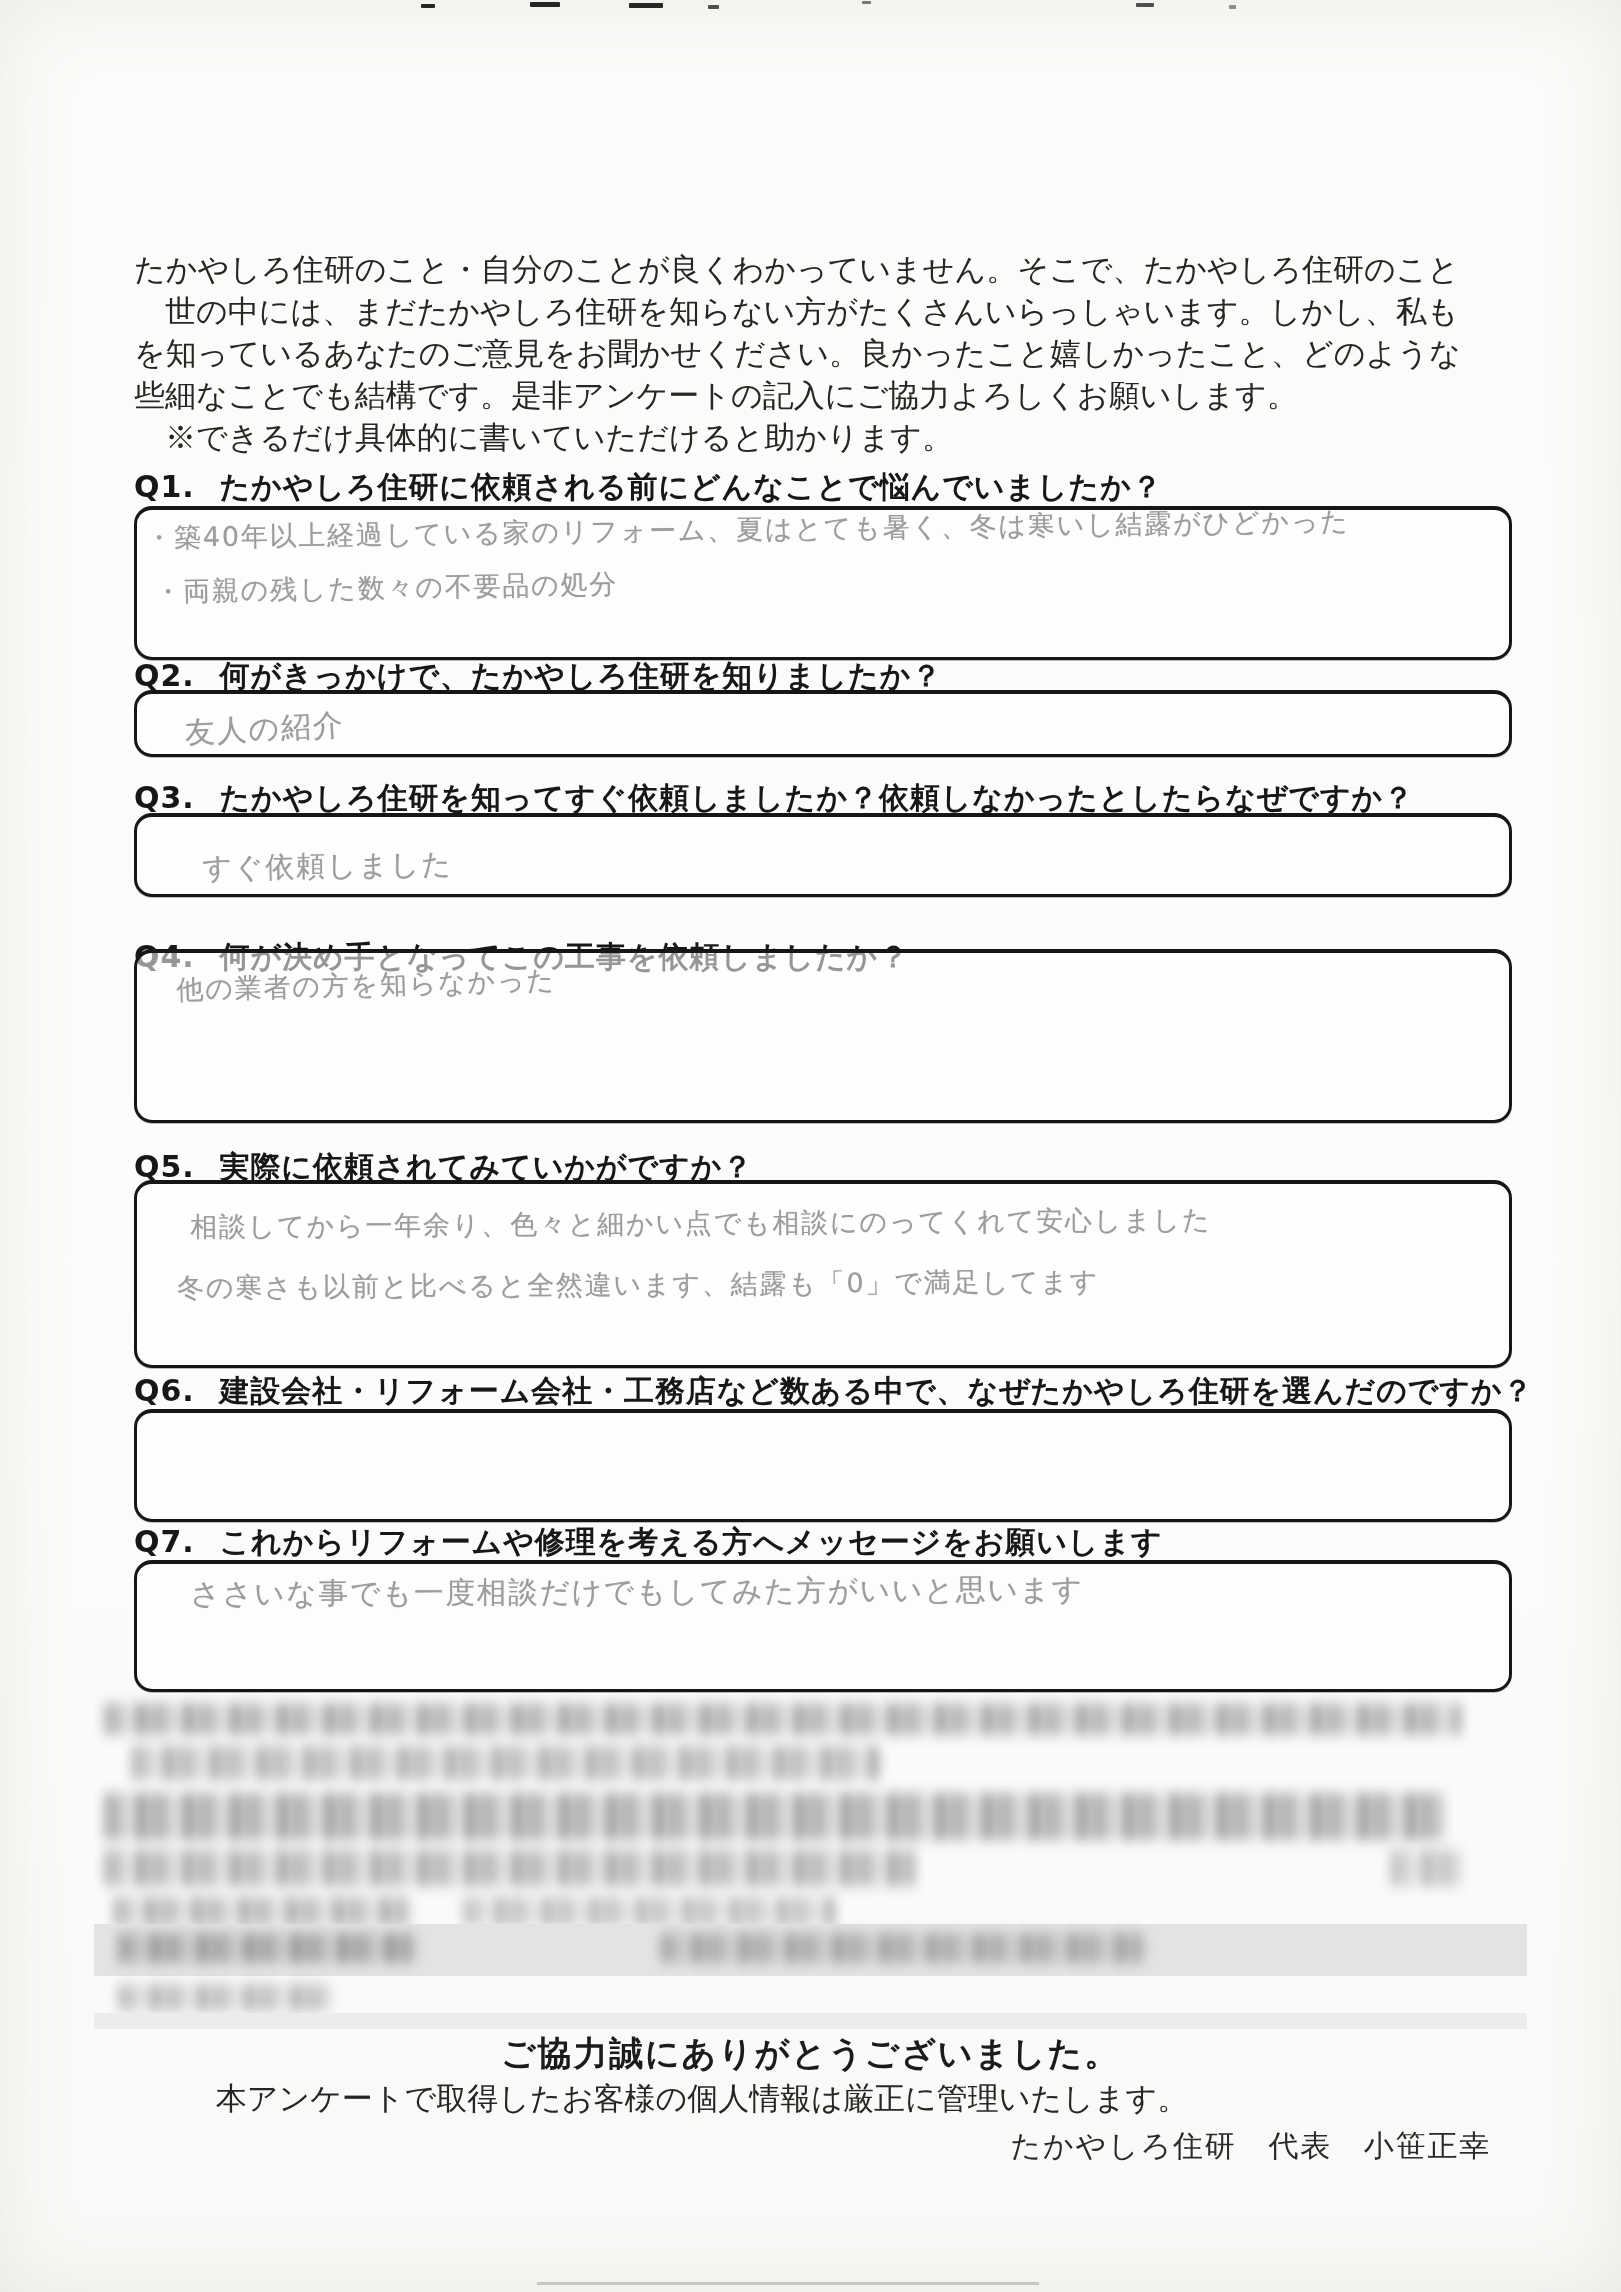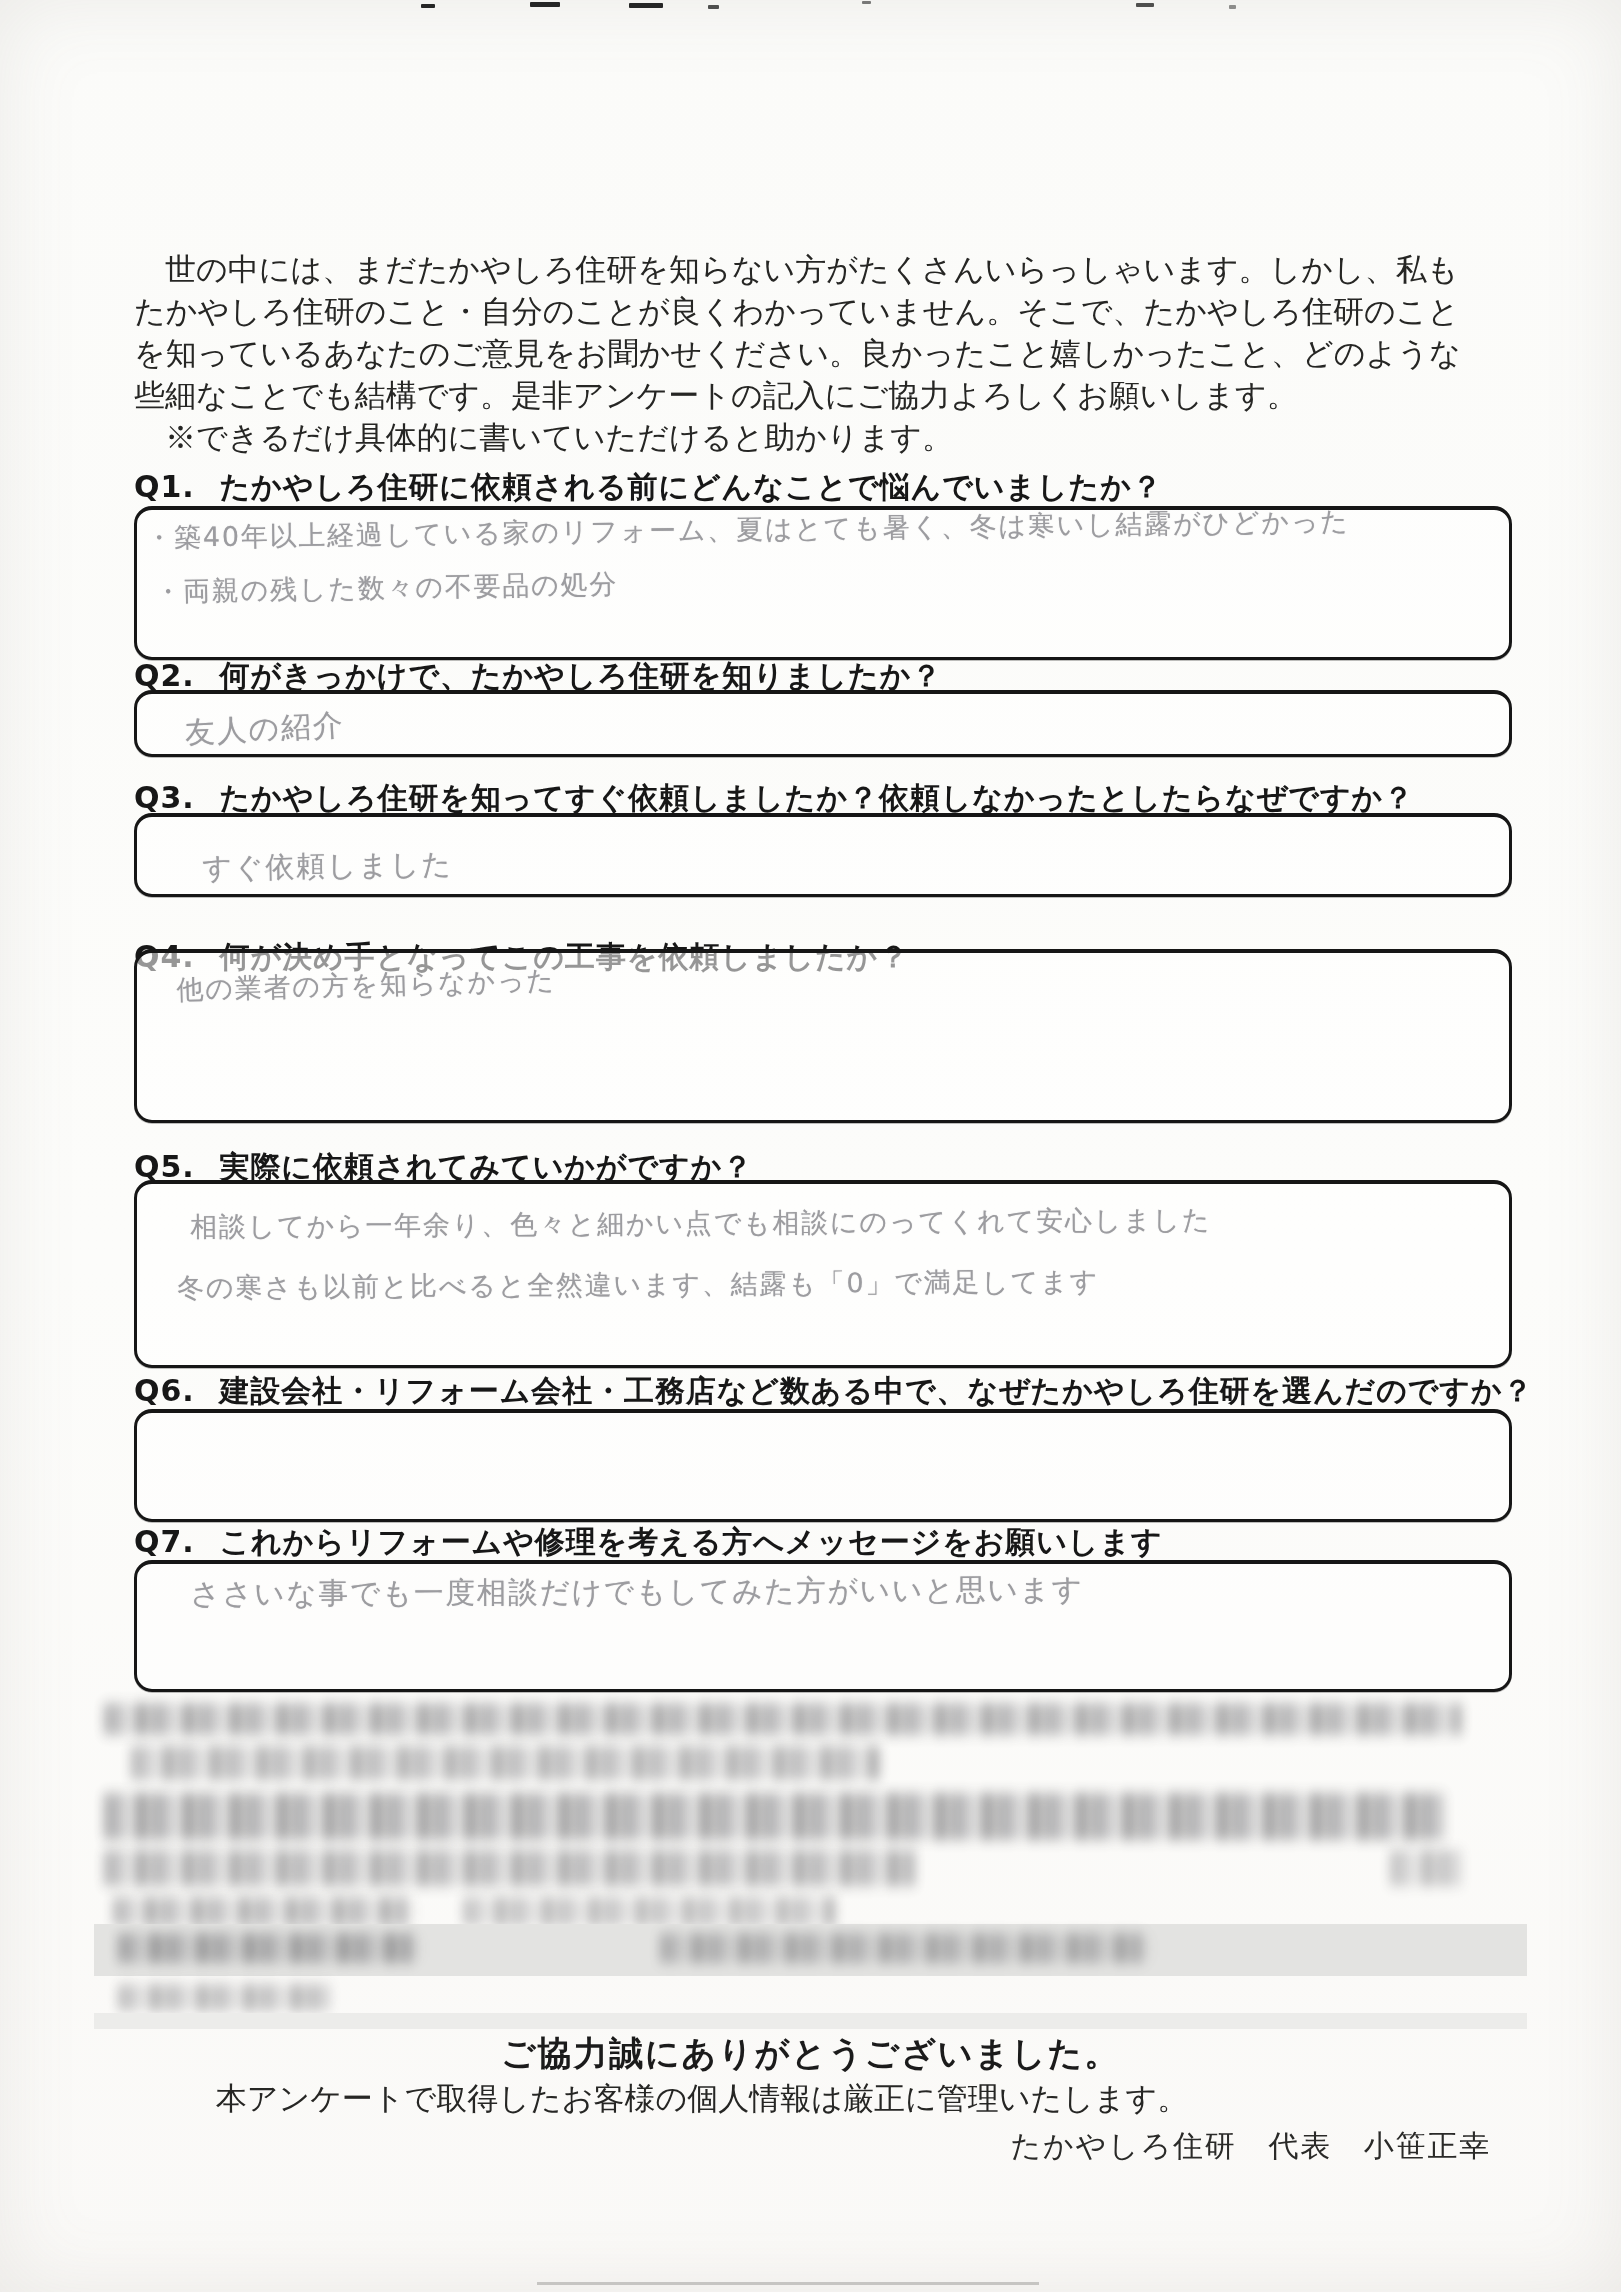--- a/index.html
+++ b/index.html
@@ -68,22 +68,22 @@
   <div class="speck" style="left:421px;top:3.6px;width:14.3px;height:4.5px;"></div>
   <div class="speck" style="left:530px;top:1.8px;width:30px;height:5.4px;"></div>
   <div class="speck" style="left:629px;top:2.7px;width:34px;height:5.4px;"></div>
   <div class="speck" style="left:708px;top:4.5px;width:10.7px;height:4.5px;opacity:.8;"></div>
   <div class="speck" style="left:862px;top:0.9px;width:9px;height:3.6px;opacity:.6;"></div>
   <div class="speck" style="left:1136px;top:2.7px;width:18px;height:4.5px;opacity:.8;"></div>
   <div class="speck" style="left:1229px;top:5.4px;width:7.2px;height:3.6px;opacity:.5;"></div>
 
 
   <div class="intro">
+    <div>たかやしろ住研のこと・自分のことが良くわかっていません。そこで、たかやしろ住研のこと</div>
     <div>　世の中には、まだたかやしろ住研を知らない方がたくさんいらっしゃいます。しかし、私も</div>
-    <div>たかやしろ住研のこと・自分のことが良くわかっていません。そこで、たかやしろ住研のこと</div>
     <div>を知っているあなたのご意見をお聞かせください。良かったこと嬉しかったこと、どのような</div>
     <div>些細なことでも結構です。是非アンケートの記入にご協力よろしくお願いします。</div>
     <div>　※できるだけ具体的に書いていただけると助かります。</div>
   </div>
 
   <div class="q-label" style="top:467px;">
     <span class="q-num">Q1.</span><span>たかやしろ住研に依頼される前にどんなことで悩んでいましたか？</span>
   </div>
   <div class="abox" style="top:506px;height:147px;"></div>
   <div class="hw" style="left:145px;top:520px;font-size:27px;transform:rotate(-0.8deg);">・築40年以上経過している家のリフォーム、夏はとても暑く、冬は寒いし結露がひどかった</div>

